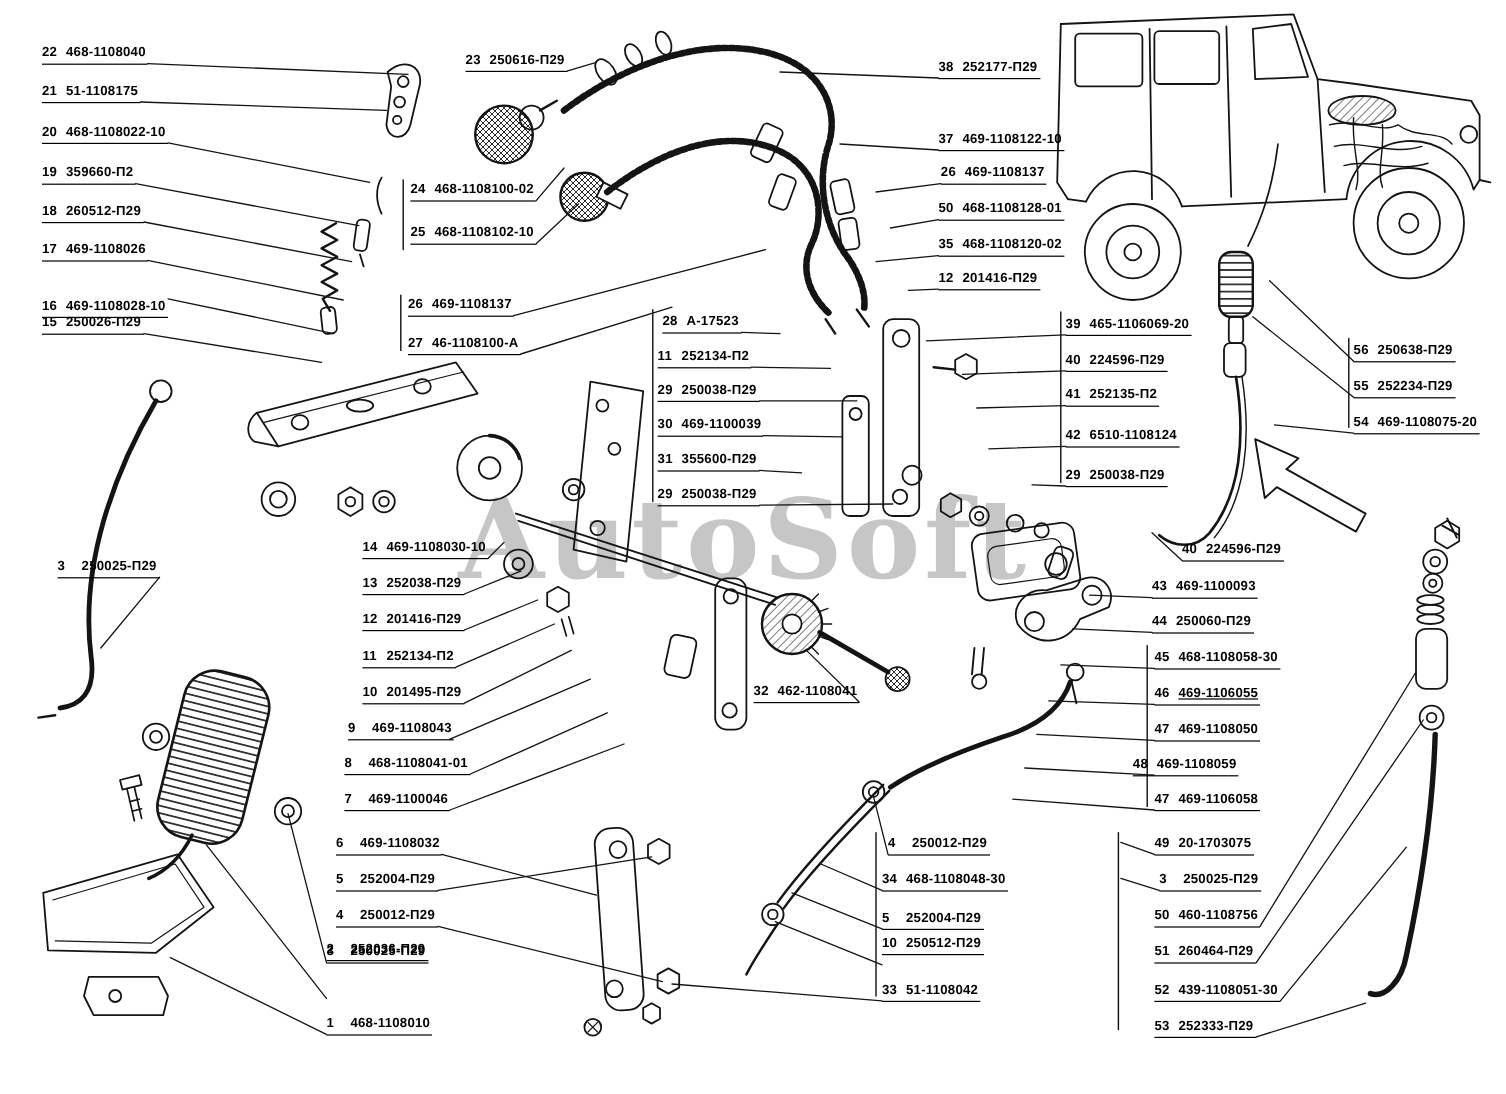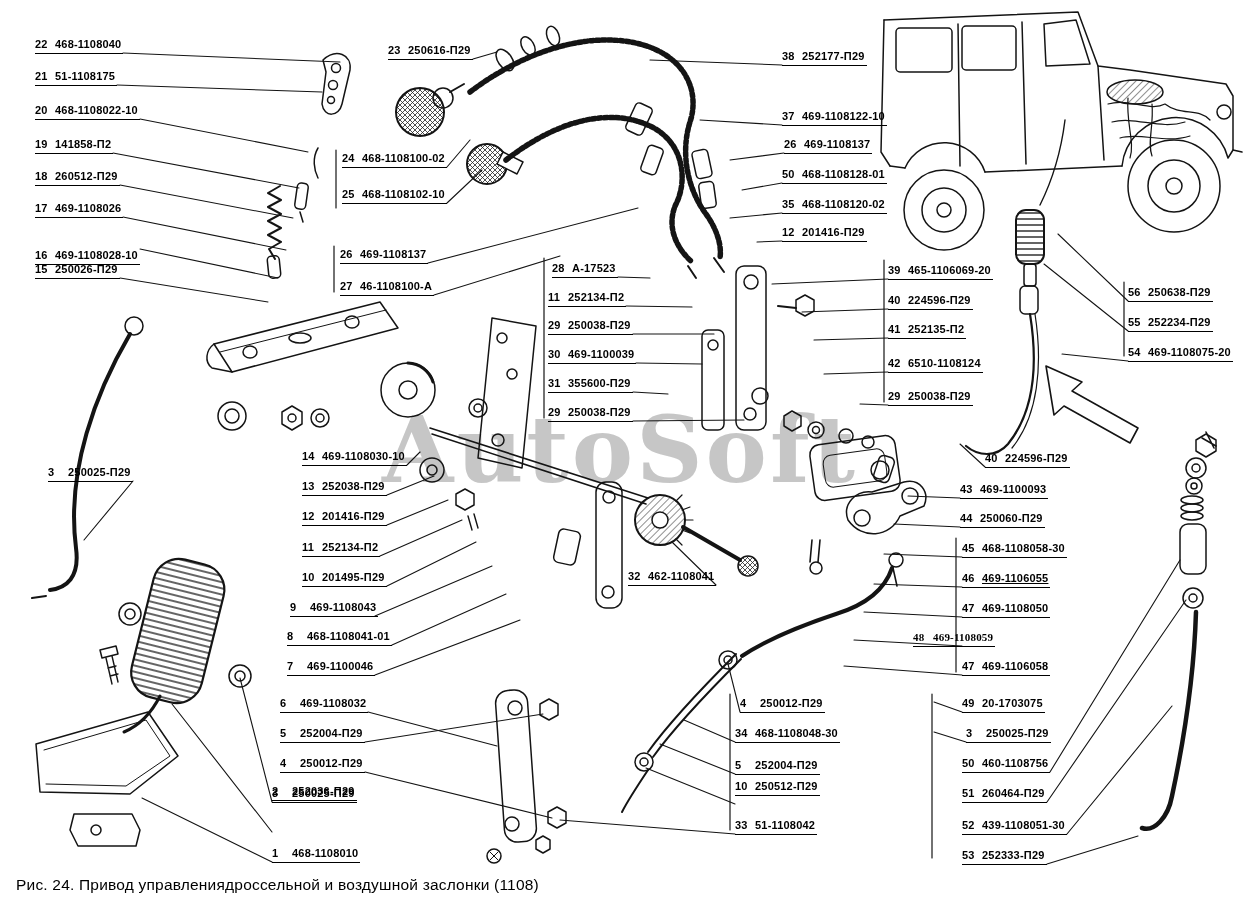--- a/index.html
+++ b/index.html
@@ -320,21 +320,21 @@
           <line x1="735" y1="804" x2="646" y2="768"></line>
           <line x1="735" y1="834" x2="560" y2="820"></line>
         </g>
     </g>
   </svg>
 
   <div id="labels-layer">
       <div class="label" style="left: 35px; top: 38px;"><span class="num">22</span><span class="part">468-1108040</span></div>
       <div class="label" style="left: 35px; top: 70px;"><span class="num">21</span><span class="part">51-1108175</span></div>
       <div class="label" style="left: 35px; top: 104px;"><span class="num">20</span><span class="part">468-1108022-10</span></div>
-      <div class="label" style="left: 35px; top: 138px;"><span class="num">19</span><span class="part">141858-П2</span></div>
+      <div class="label" style="left: 35px; top: 138px;"><span class="num">19</span><span class="part">359660-П2</span></div>
       <div class="label" style="left: 35px; top: 170px;"><span class="num">18</span><span class="part">260512-П29</span></div>
       <div class="label" style="left: 35px; top: 202px;"><span class="num">17</span><span class="part">469-1108026</span></div>
       <div class="label" style="left: 35px; top: 249px;"><span class="num">16</span><span class="part">469-1108028-10</span></div>
       <div class="label" style="left: 35px; top: 263px;"><span class="num">15</span><span class="part">250026-П29</span></div>
       <div class="label" style="left: 388px; top: 44px;"><span class="num">23</span><span class="part">250616-П29</span></div>
       <div class="label" style="left: 342px; top: 152px;"><span class="num">24</span><span class="part">468-1108100-02</span></div>
       <div class="label" style="left: 342px; top: 188px;"><span class="num">25</span><span class="part">468-1108102-10</span></div>
       <div class="label" style="left: 340px; top: 248px;"><span class="num">26</span><span class="part">469-1108137</span></div>
       <div class="label" style="left: 340px; top: 280px;"><span class="num">27</span><span class="part">46-1108100-А</span></div>
       <div class="label" style="left: 782px; top: 50px;"><span class="num">38</span><span class="part">252177-П29</span></div>
@@ -356,21 +356,21 @@
       <div class="label" style="left: 888px; top: 390px;"><span class="num">29</span><span class="part">250038-П29</span></div>
       <div class="label" style="left: 1128px; top: 286px;"><span class="num">56</span><span class="part">250638-П29</span></div>
       <div class="label" style="left: 1128px; top: 316px;"><span class="num">55</span><span class="part">252234-П29</span></div>
       <div class="label" style="left: 1128px; top: 346px;"><span class="num">54</span><span class="part">469-1108075-20</span></div>
       <div class="label" style="left: 985px; top: 452px;"><span class="num">40</span><span class="part">224596-П29</span></div>
       <div class="label" style="left: 960px; top: 483px;"><span class="num">43</span><span class="part">469-1100093</span></div>
       <div class="label" style="left: 960px; top: 512px;"><span class="num">44</span><span class="part">250060-П29</span></div>
       <div class="label" style="left: 962px; top: 542px;"><span class="num">45</span><span class="part">468-1108058-30</span></div>
       <div class="label" style="left: 962px; top: 572px; text-decoration: underline;"><span class="num">46</span><span class="part">469-1106055</span></div>
       <div class="label" style="left: 962px; top: 602px;"><span class="num">47</span><span class="part">469-1108050</span></div>
-      <div class="label" style="left: 913px; top: 631px; font-family: Liberation Serif, serif;"><span class="num">48</span><span class="part">469-1108059</span></div>
+      <div class="label" style="left: 944px; top: 631px;"><span class="num">48</span><span class="part">469-1108059</span></div>
       <div class="label" style="left: 962px; top: 660px;"><span class="num">47</span><span class="part">469-1106058</span></div>
       <div class="label" style="left: 962px; top: 697px;"><span class="num">49</span><span class="part">20-1703075</span></div>
       <div class="label" style="left: 966px; top: 727px;"><span class="num">3</span><span class="part">250025-П29</span></div>
       <div class="label" style="left: 962px; top: 757px;"><span class="num">50</span><span class="part">460-1108756</span></div>
       <div class="label" style="left: 962px; top: 787px;"><span class="num">51</span><span class="part">260464-П29</span></div>
       <div class="label" style="left: 962px; top: 819px;"><span class="num">52</span><span class="part">439-1108051-30</span></div>
       <div class="label" style="left: 962px; top: 849px;"><span class="num">53</span><span class="part">252333-П29</span></div>
       <div class="label" style="left: 48px; top: 466px;"><span class="num">3</span><span class="part">250025-П29</span></div>
       <div class="label" style="left: 302px; top: 450px;"><span class="num">14</span><span class="part">469-1108030-10</span></div>
       <div class="label" style="left: 302px; top: 480px;"><span class="num">13</span><span class="part">252038-П29</span></div>
@@ -387,14 +387,13 @@
       <div class="label" style="left: 272px; top: 785px;"><span class="num">2</span><span class="part">252036-П29</span></div>
       <div class="label" style="left: 272px; top: 847px;"><span class="num">1</span><span class="part">468-1108010</span></div>
       <div class="label" style="left: 628px; top: 570px;"><span class="num">32</span><span class="part">462-1108041</span></div>
       <div class="label" style="left: 740px; top: 697px;"><span class="num">4</span><span class="part">250012-П29</span></div>
       <div class="label" style="left: 735px; top: 727px;"><span class="num">34</span><span class="part">468-1108048-30</span></div>
       <div class="label" style="left: 735px; top: 759px;"><span class="num">5</span><span class="part">252004-П29</span></div>
       <div class="label" style="left: 735px; top: 780px;"><span class="num">10</span><span class="part">250512-П29</span></div>
       <div class="label" style="left: 735px; top: 819px;"><span class="num">33</span><span class="part">51-1108042</span></div>
     </div>
 
-  <div id="caption">Рис. 24. Привод управлениядроссельной и воздушной заслонки (1108)</div>
 </div>
 
 </body></html>

